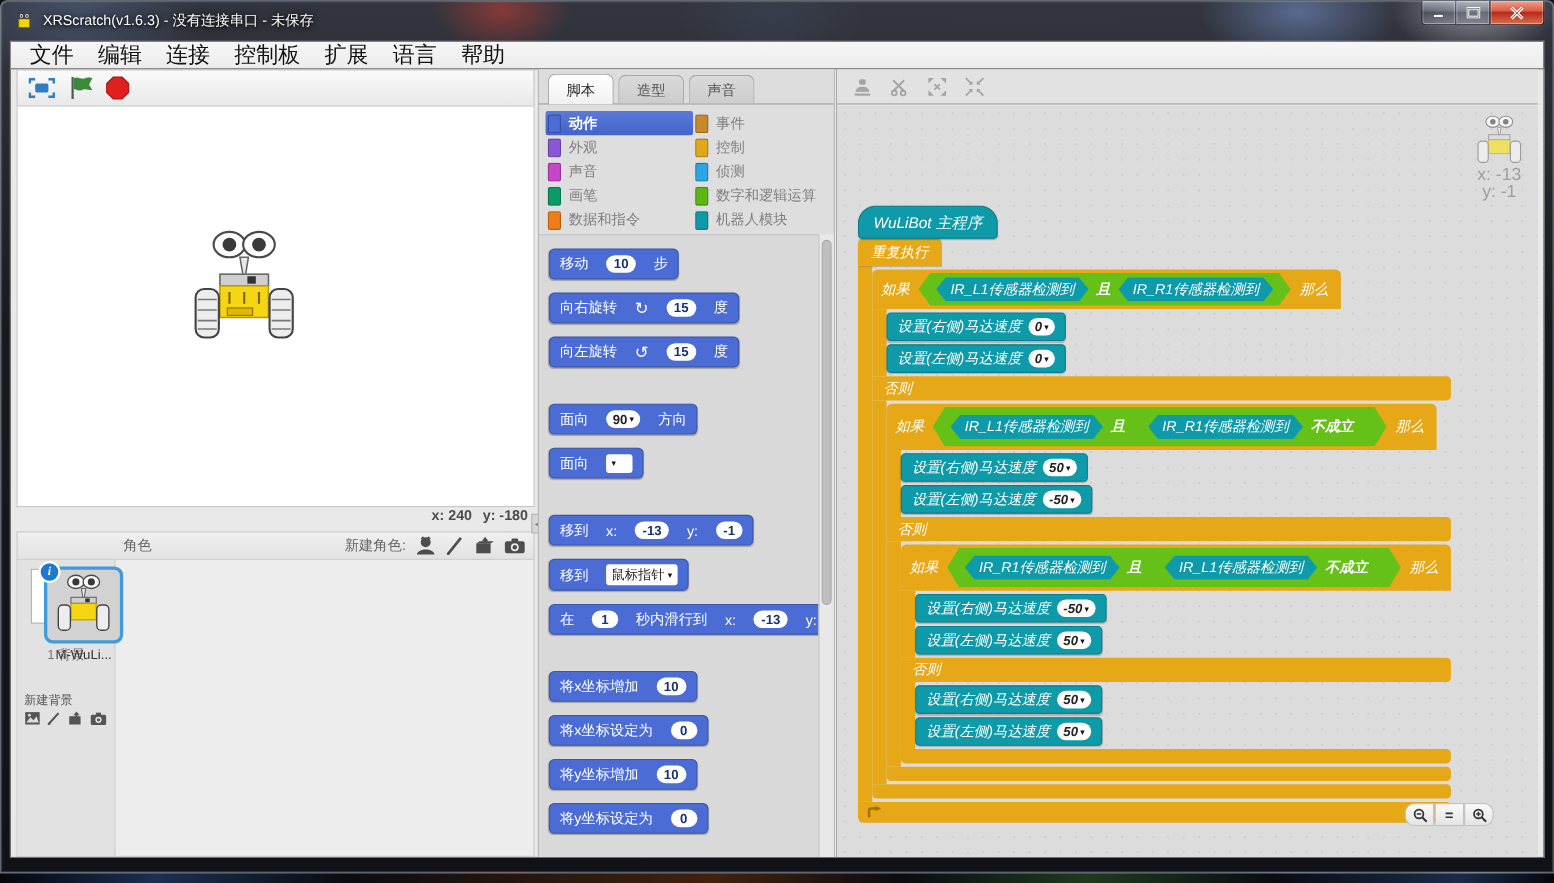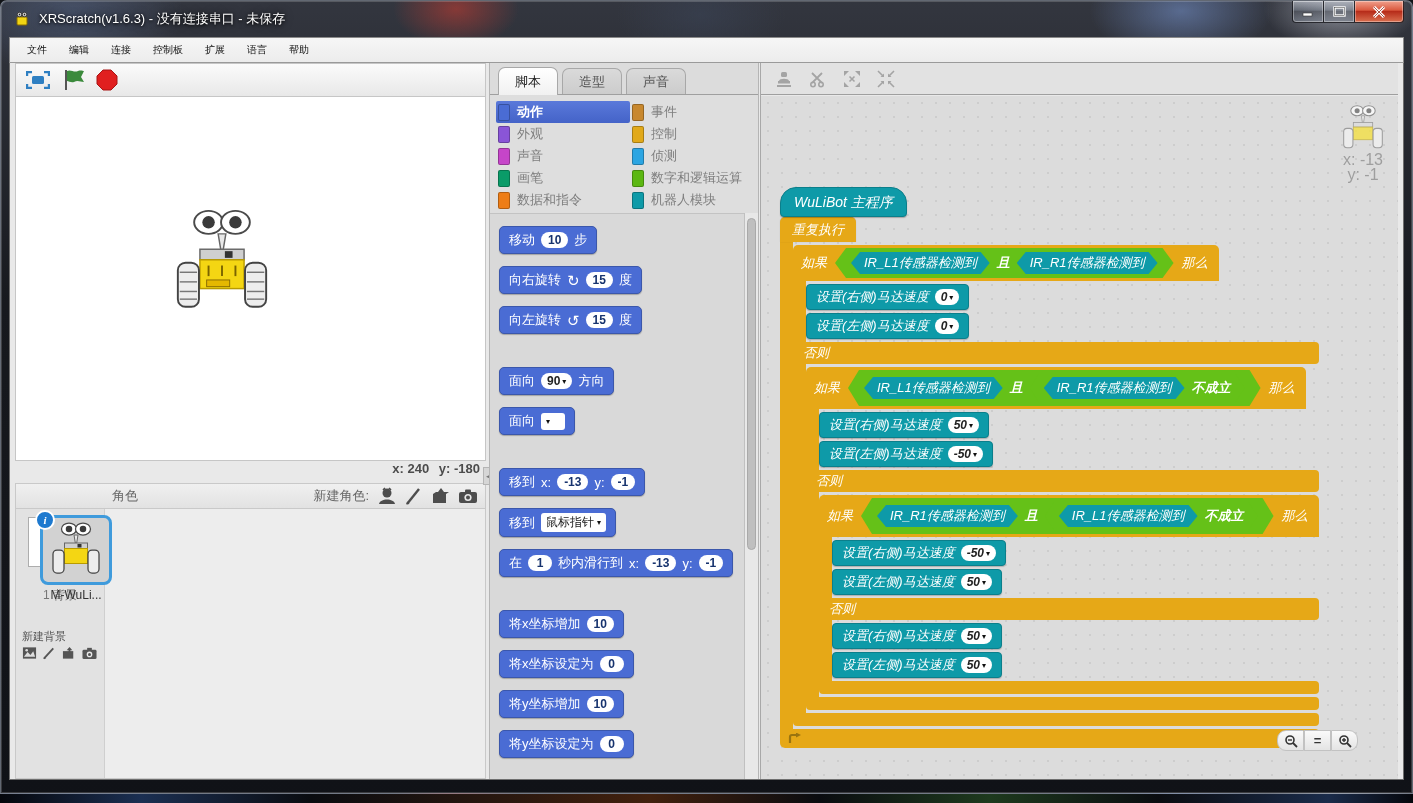--- a/index.html
+++ b/index.html
@@ -24,21 +24,21 @@
   .win-btn{height:21px;border:1px solid rgba(20,20,25,.85);border-top:none;display:flex;align-items:center;justify-content:center;
     background:linear-gradient(180deg,rgba(225,230,240,.5),rgba(120,130,145,.35) 45%,rgba(60,65,75,.4) 46%,rgba(160,170,185,.35));
     box-shadow:inset 0 0 0 1px rgba(255,255,255,.35);}
   .win-btn.min{width:30px;border-radius:0 0 0 4px;}
   .win-btn.max{width:30px;border-left:none;}
   .win-btn.close{width:48px;border-left:none;border-radius:0 0 4px 0;
     background:linear-gradient(180deg,#f0a08c,#d9573d 45%,#b42716 46%,#d96f4f);}
   
   .menubar{position:absolute;left:8px;right:8px;top:36px;height:26px;background:linear-gradient(180deg,#f6f6f6,#ececec);
     border:1px solid #8a8a8a;border-bottom:1px solid #9a9a9a;display:flex;align-items:center;padding-left:6px;box-sizing:border-box;}
-  .menu-item{padding:12px 11px;font-size:10px;color:#111;line-height:24px;}
+  .menu-item{padding:12px 11px;font-size:20px;color:#111;line-height:24px;}
   
   .client{position:absolute;left:8px;right:8px;top:62px;bottom:13px;background:#e9e9e9;border:1px solid #6f6f6f;border-top:none;box-sizing:border-box;overflow:hidden;}
   
   .stage-panel{position:absolute;left:5px;top:0;width:471px;bottom:0;}
   .stage-header{position:absolute;left:0;right:0;top:0;height:34px;background:linear-gradient(180deg,#fbfbfb,#e8e8e8);
     border:1px solid #c6c6c6;box-sizing:border-box;display:flex;align-items:center;}
   .fullscreen-ico{margin:0 12px 0 10px;}
   .stage-title{flex:1;font-size:16px;color:#595959;}
   .flag-btn,.stop-btn{margin-right:10px;}
   .stage-canvas{position:absolute;left:0;right:0;top:34px;height:364px;background:#fff;border:1px solid #c6c6c6;border-top:none;box-sizing:border-box;}
@@ -73,21 +73,21 @@
   .tab{height:25px;line-height:25px;padding:0 16px;font-size:13px;color:#555;background:linear-gradient(180deg,#dadada,#cccccc);
     border:1px solid #a8a8a8;border-bottom:none;border-radius:7px 7px 0 0;margin-right:4px;}
   .tab.active{background:linear-gradient(180deg,#ffffff,#f1f1f1);color:#222;height:27px;line-height:27px;position:relative;top:1px;}
   .cats{position:absolute;left:6px;right:4px;top:38px;display:grid;grid-template-columns:134px 1fr;grid-auto-flow:column;grid-template-rows:repeat(5,22px);row-gap:0;}
   .cat{display:flex;align-items:center;padding-left:2px;}
   .cat .chip{width:10px;height:15px;border-radius:2px;margin-right:7px;border:1px solid rgba(0,0,0,.25);}
   .cat .clbl{font-size:13px;color:#7e7e7e;}
   .cat.sel{background:linear-gradient(180deg,#5a79da,#4463c8);border-radius:2px;}
   .cat.sel .clbl{color:#fff;font-weight:bold;}
   .blocks-area{position:absolute;left:0;right:13px;top:150px;bottom:0;border-top:1px solid #c3c3c3;background:#d9d9d9;padding:12px 0 0 9px;box-sizing:border-box;overflow:hidden;}
-  .pblock{display:flex;width:fit-content;align-items:center;gap:6px;background:#4a6cd4;border:1px solid #3b57ab;border-radius:5px;
+  .pblock{display:flex;width:fit-content;align-items:center;gap:16px;background:#4a6cd4;border:1px solid #3b57ab;border-radius:5px;
     color:#fff;font-size:13px;padding:4px 9px;margin-bottom:12px;box-shadow:0 1px 1px rgba(0,0,0,.25);}
   .pblock.gap{margin-bottom:33px;}
   .bp-t{white-space:nowrap;}
   .bp-n{background:#fff;color:#17336e;border-radius:10px;padding:1px 7px;font-size:12px;font-weight:bold;min-width:10px;text-align:center;}
   .bp-d{background:#fff;color:#222;border-radius:10px;padding:1px 6px;font-size:12px;font-weight:bold;display:inline-flex;align-items:center;gap:2px;}
   .bp-m{background:#fff;color:#222;border-radius:3px;padding:1px 5px;font-size:12px;display:inline-flex;align-items:center;gap:3px;min-width:14px;min-height:15px;}
   .bp-car{font-size:8px;color:#111;}
   .bp-i{font-size:15px;line-height:13px;}
   .pal-scrollbar{position:absolute;right:0;top:150px;bottom:0;width:13px;background:#e8e8e8;border-left:1px solid #c0c0c0;}
   .pal-thumb{position:absolute;left:2px;right:2px;top:5px;height:330px;background:#bfbfbf;border-radius:5px;border:1px solid #a9a9a9;}

